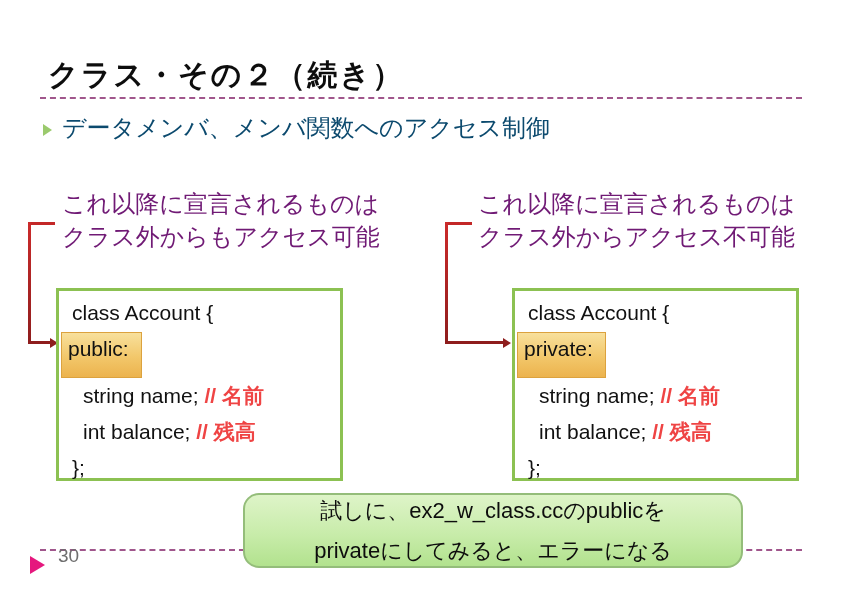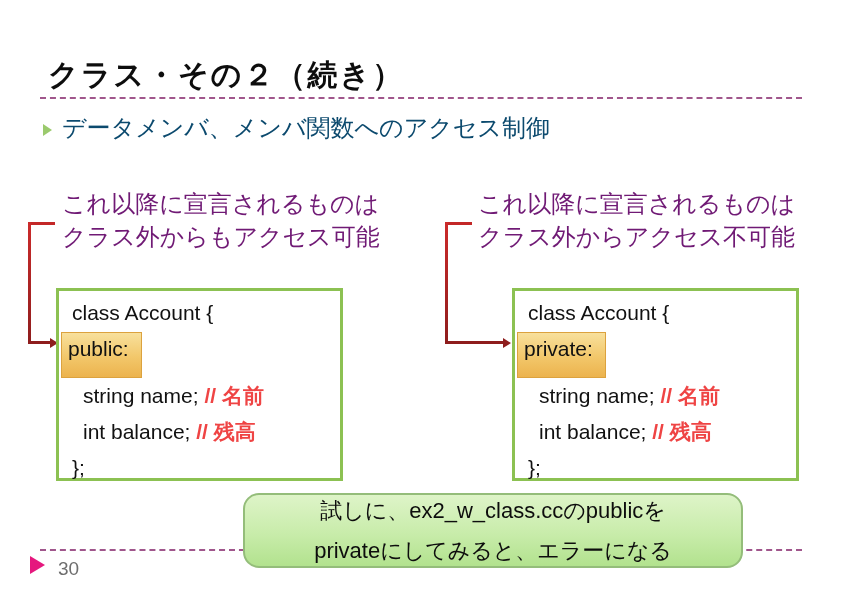--- a/index.html
+++ b/index.html
@@ -40,21 +40,21 @@
   .comment{color:#ef4444;font-weight:bold;}
   
   .callout{
     left:207px;top:493px;width:496px;height:71px;border:2px solid #94bd7a;border-radius:16px;
     background:linear-gradient(180deg,#def4c8 0%,#c8ecaa 55%,#b2e28e 100%);
     z-index:2;text-align:center;font-size:22px;line-height:31px;color:#0d0d0d;
     display:flex;flex-direction:column;justify-content:space-between;margin-left:36px;
   }
   
   .footer-arrow{left:30px;top:556px;width:0;height:0;border-left:15px solid #e5187e;border-top:9px solid transparent;border-bottom:9px solid transparent;}
-  .page-num{left:58px;top:558px;font-size:19px;color:#6e6e6e;}
+  .page-num{left:58px;top:545px;font-size:19px;color:#6e6e6e;}
 </style>
 </head>
 <body>
 
 <div class="slide">
 
   <div class="abs title">クラス・その２（続き）</div>
   <div class="abs dashline dash-top"></div>
 
   <div class="abs bullet-tri"></div>

